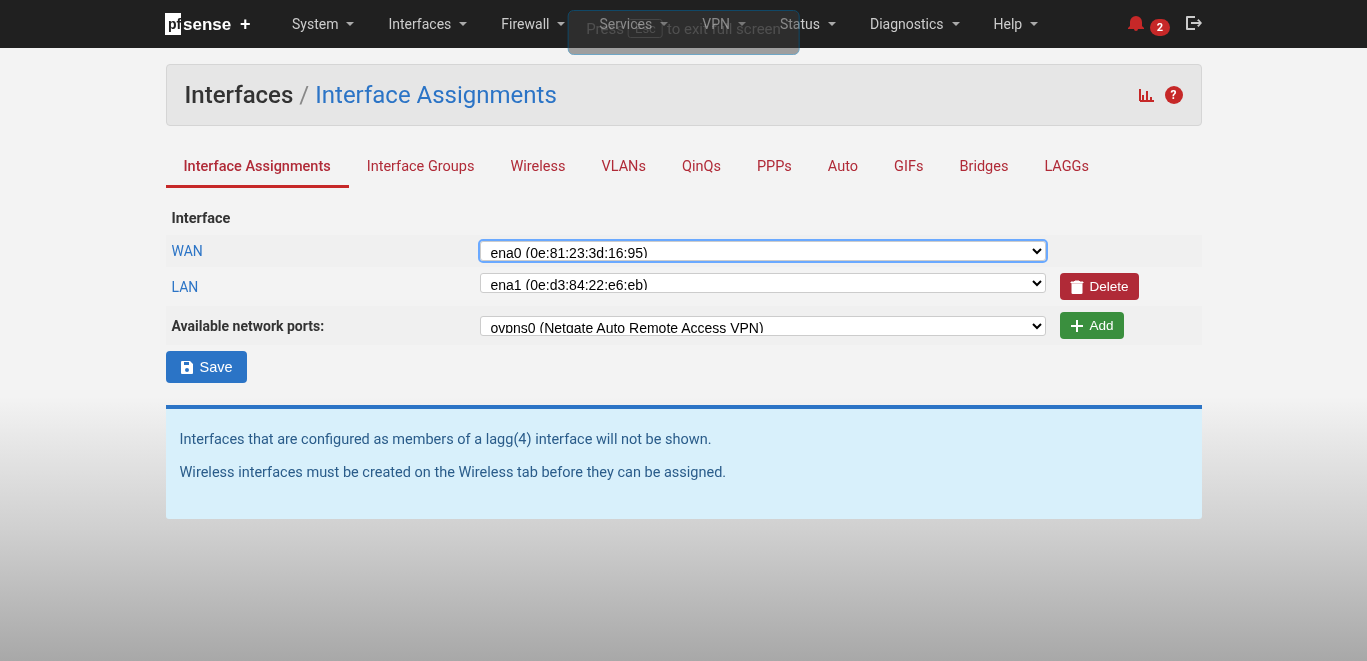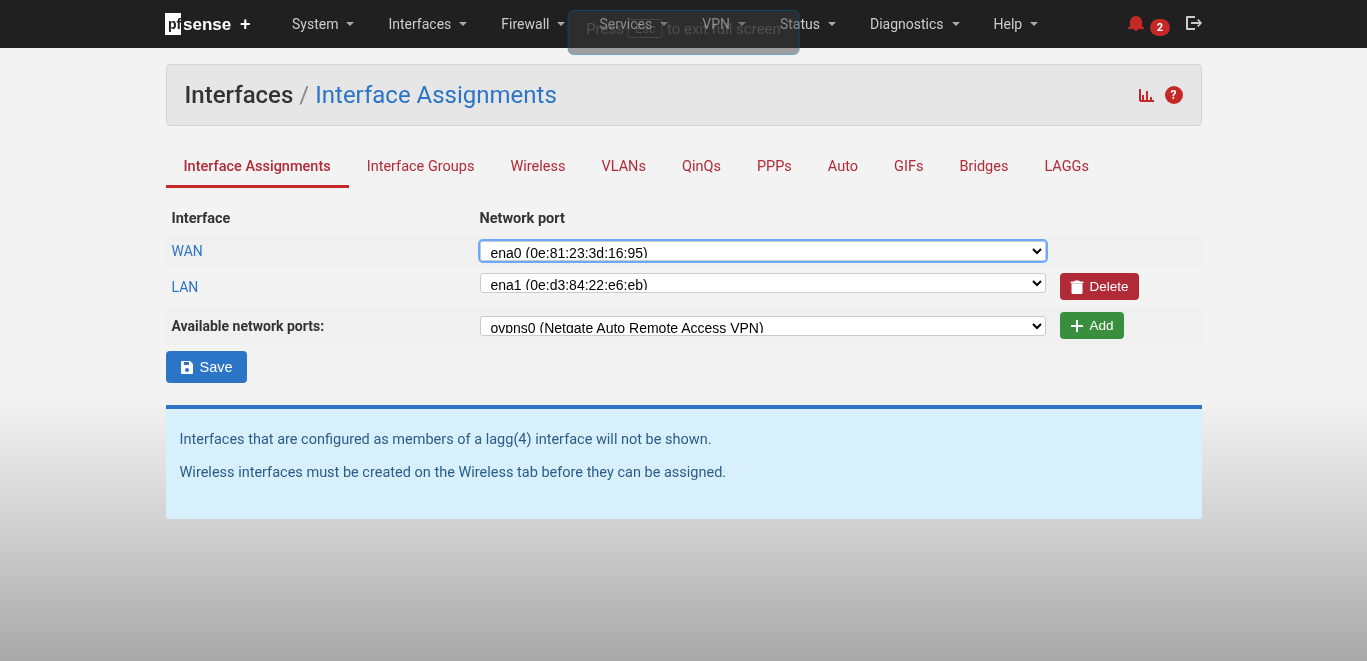--- a/index.html
+++ b/index.html
@@ -155,21 +155,20 @@
     <div class="tab"><span>PPPs</span></div>
     <div class="tab"><span>Auto</span></div>
     <div class="tab"><span>GIFs</span></div>
     <div class="tab"><span>Bridges</span></div>
     <div class="tab"><span>LAGGs</span></div>
   </div>
 
   <div class="assign-wrap">
     <div class="assign-header">
       <div class="col-if">Interface</div>
-      <div class="col-port">Network port</div>
     </div>
 
     <div class="assign-row striped">
       <div class="col-if"><a class="iface-link">WAN</a></div>
       <div class="col-port">
         <select class="port focused">
           <option>ena0 (0e:81:23:3d:16:95)</option>
         </select>
       </div>
     </div>

